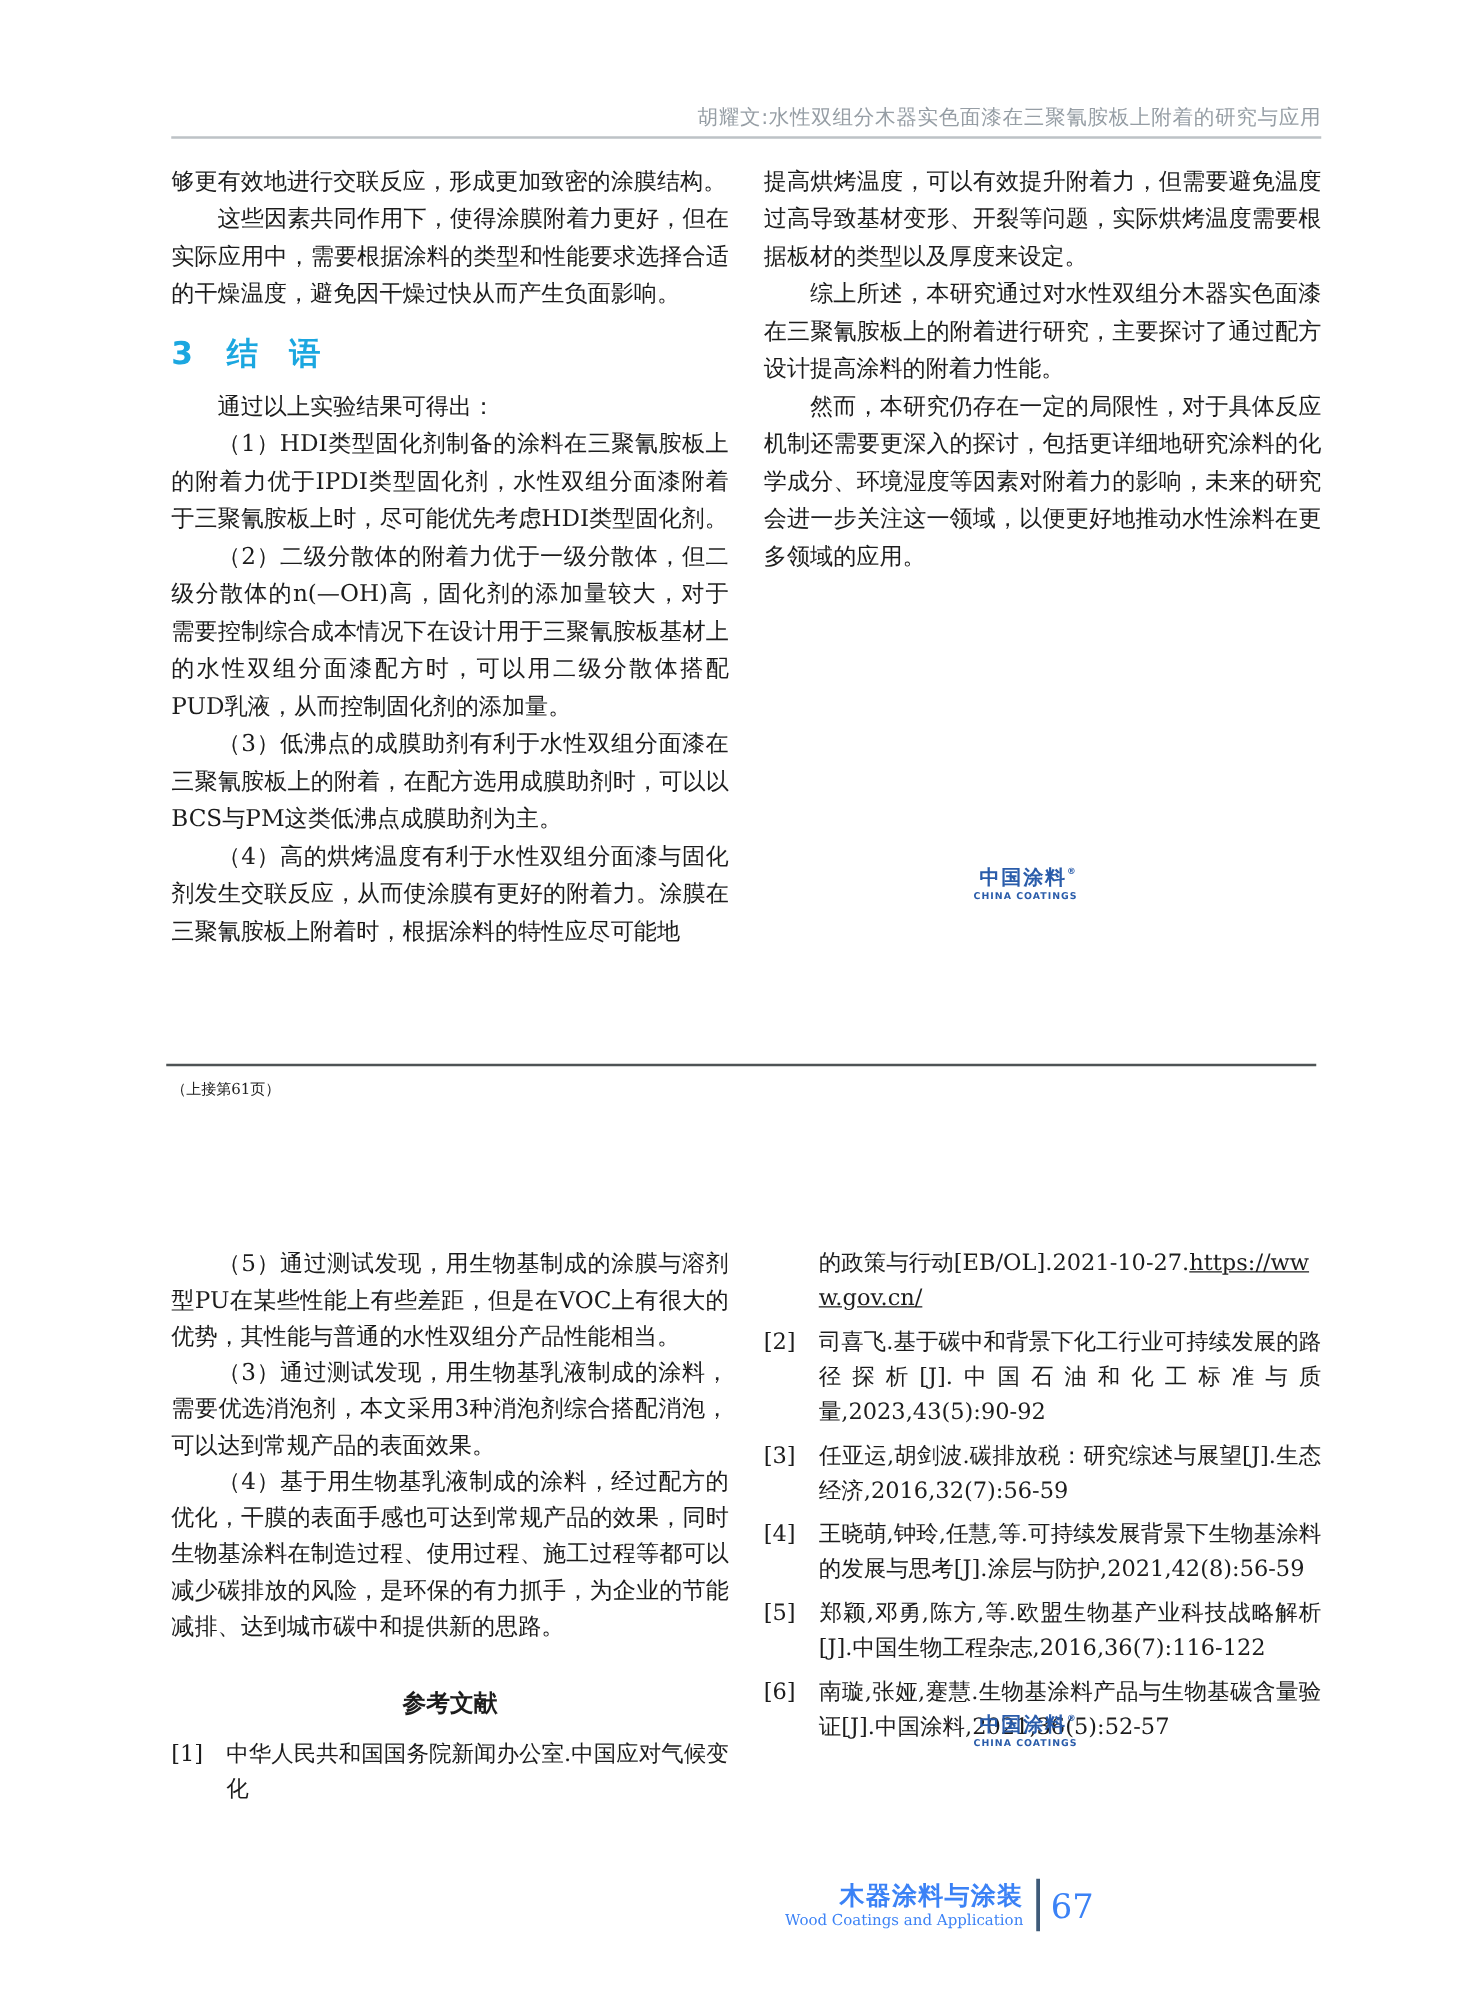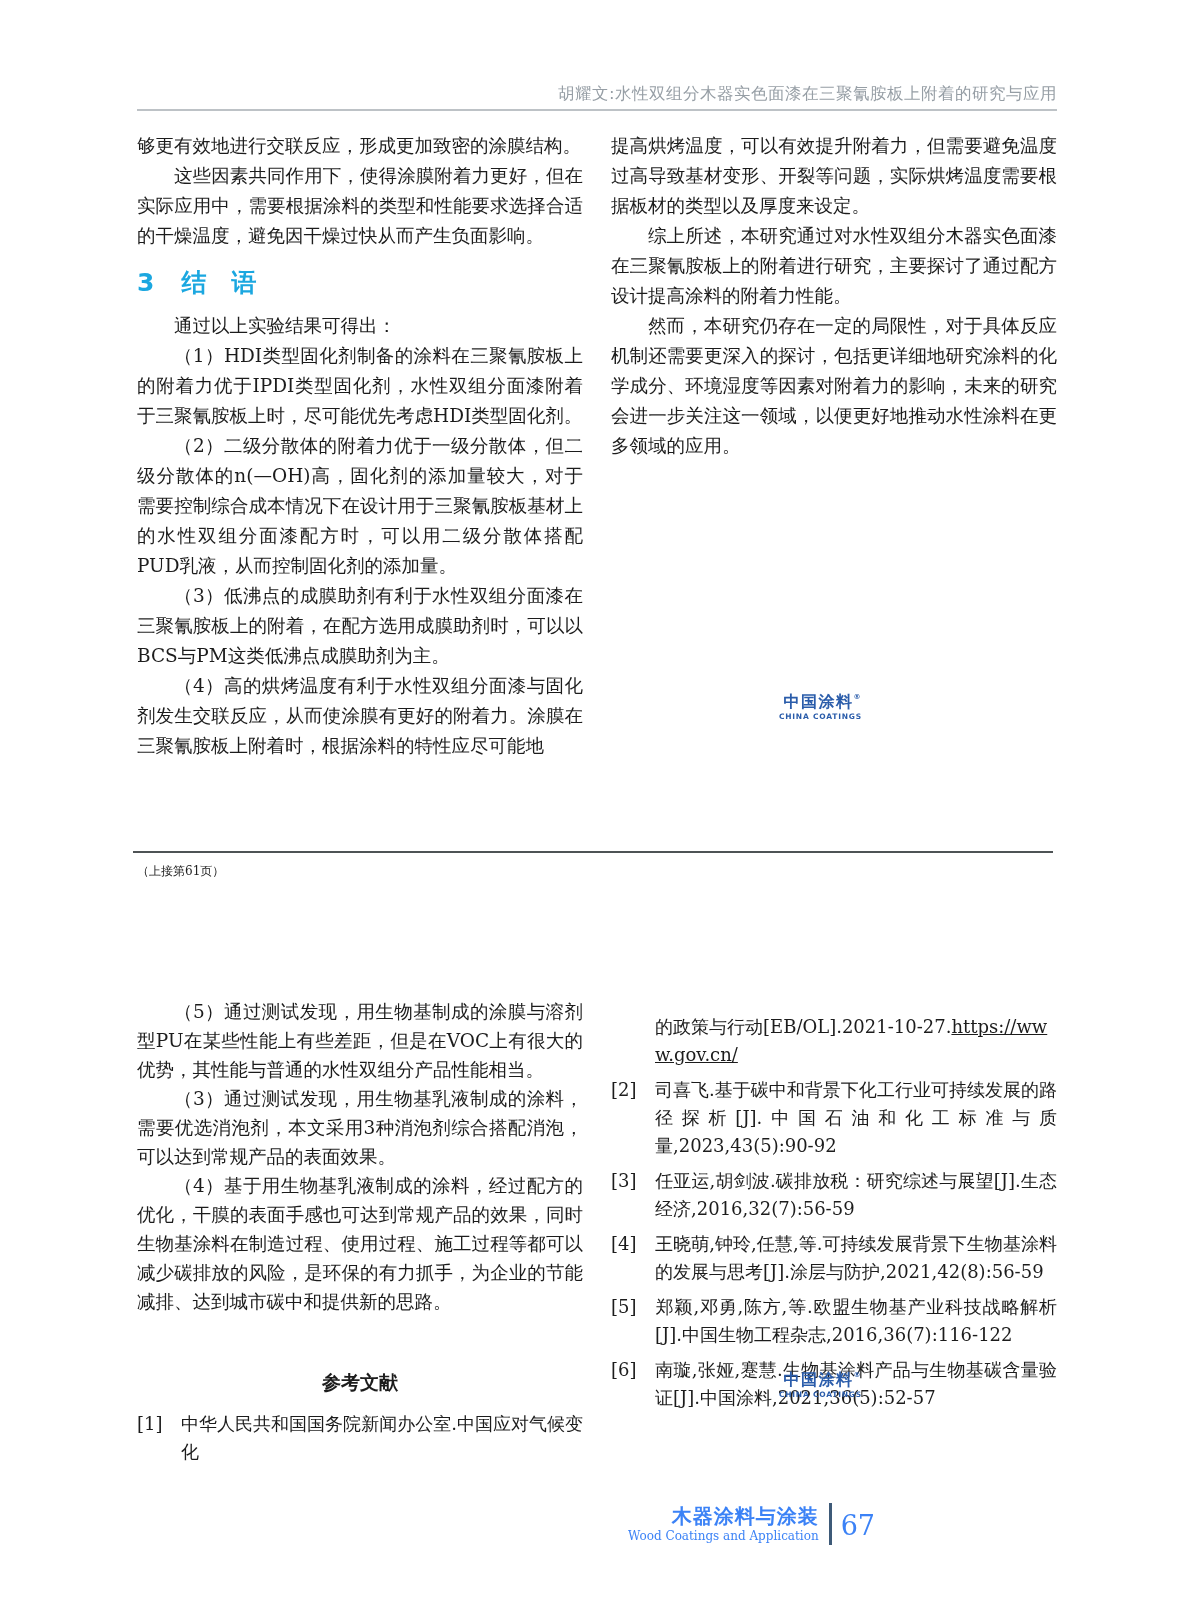--- a/index.html
+++ b/index.html
@@ -46,38 +46,38 @@
     margin: 13px 0 9px 0;
     font-family: "DejaVu Sans", sans-serif;
     font-weight: bold;
     font-size: 25px;
     line-height: 38px;
   }
   .sec-heading .num { margin-right: 27px; }
 
   
   .refs-heading {
-    margin-top: 54px;
+    margin-top: 34px;
     text-align: center;
-    font-family: Liberation Mono, monospace;
+    font-family: Liberation Sans, sans-serif;
     font-weight: bold;
     font-size: 19px;
     line-height: 28px;
   }
   .ref-item {
     margin-top: 7px;
     font-size: 18px;
     line-height: 28px;
     text-align: justify;
     padding-left: 44px;
   }
   .ref-item .ref-label {
     display: inline-block; width: 44px; margin-left: -44px;
   }
-  .ref-cont { padding-left: 44px; font-size: 18px; line-height: 28px; margin-top: 16px; }
+  .ref-cont { padding-left: 44px; font-size: 18px; line-height: 28px; margin-top: 0; }
   .ref-url { text-decoration: underline; color: #1c1c1c; word-break: break-all; }
 
   
   .cc-logo { position: absolute; text-align: right; line-height: 1; }
   .cc-logo-upper { top: 694px; right: 142px; }
   .cc-logo-lower { top: 1372px; right: 142px; }
   .cc-logo .logo-cn {
     font-family: "DejaVu Sans", sans-serif;
     font-weight: bold; font-size: 16px; letter-spacing: 1.5px;
   }

